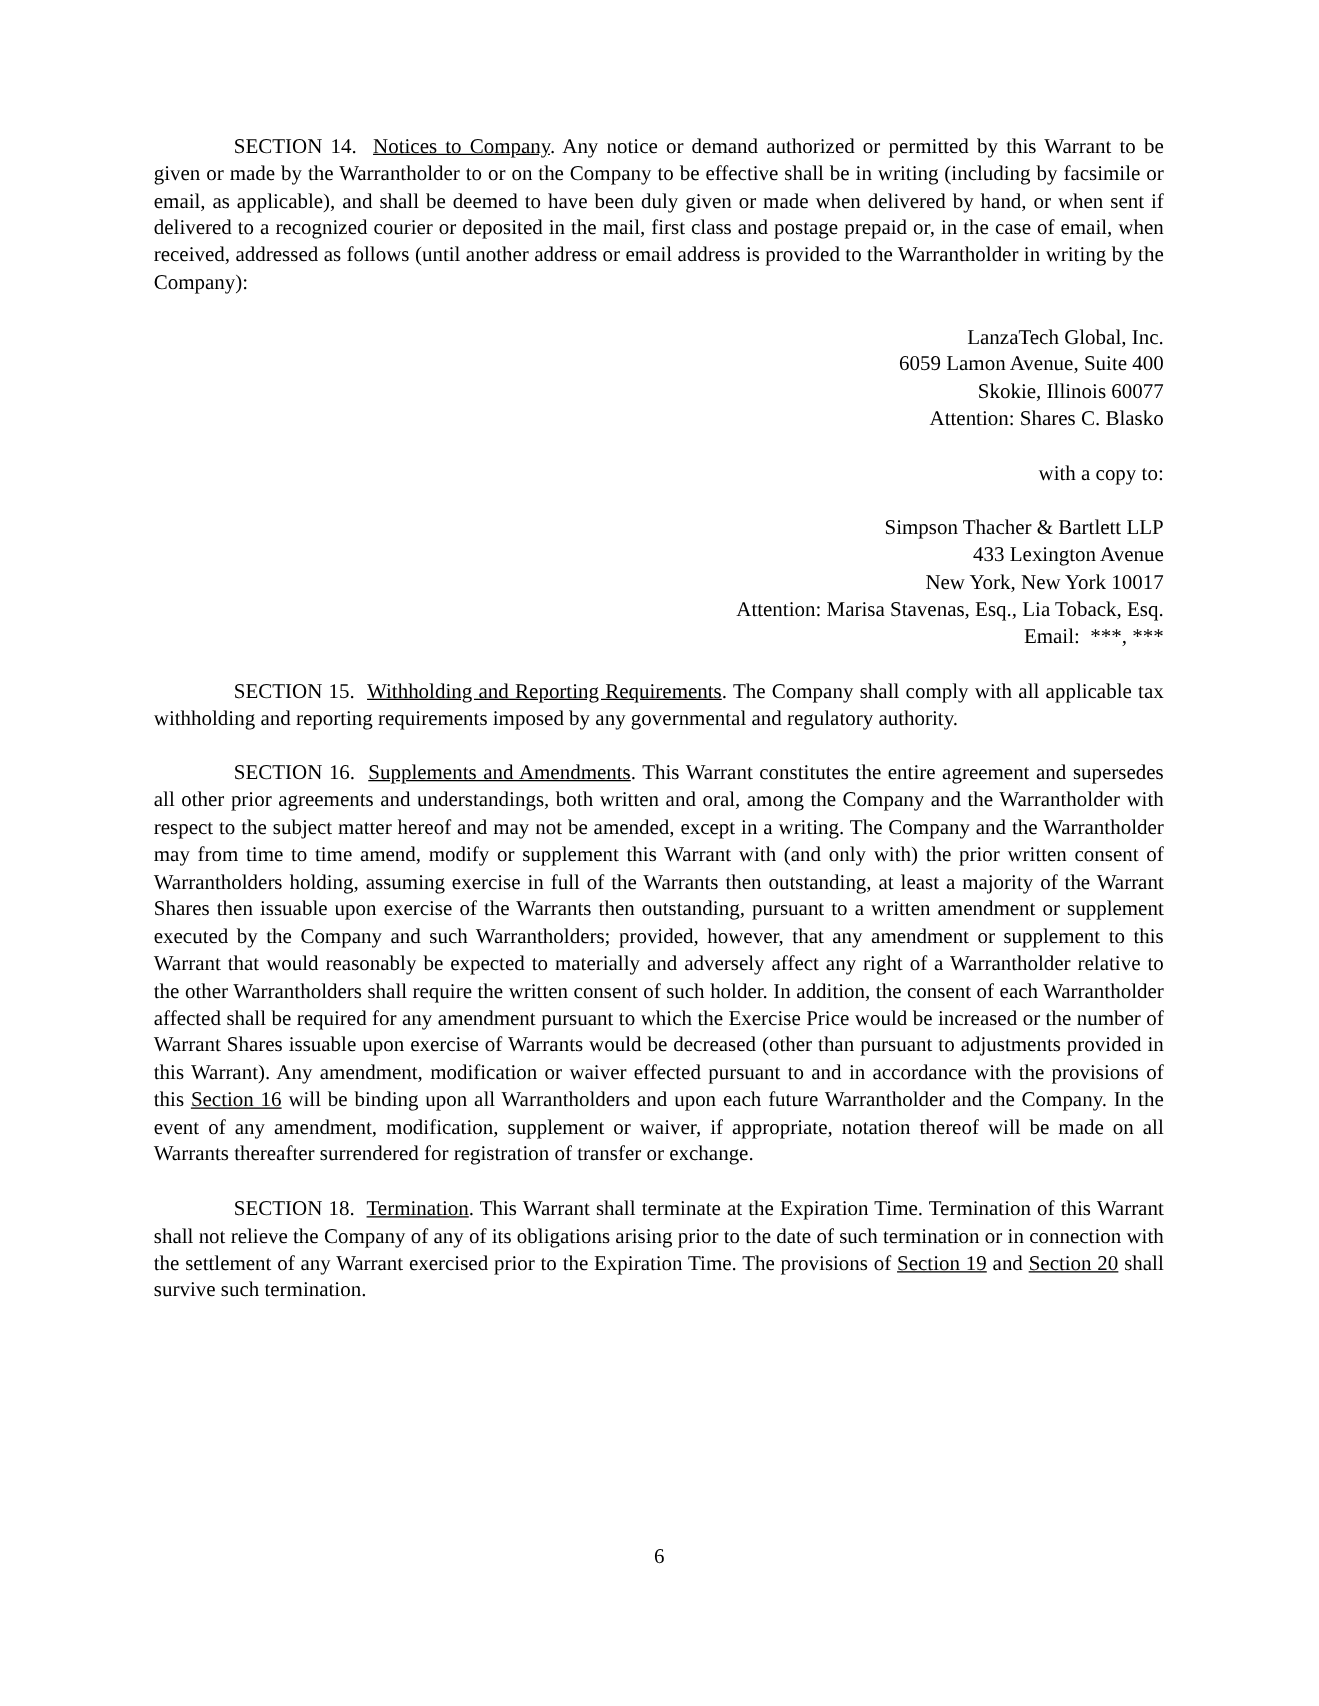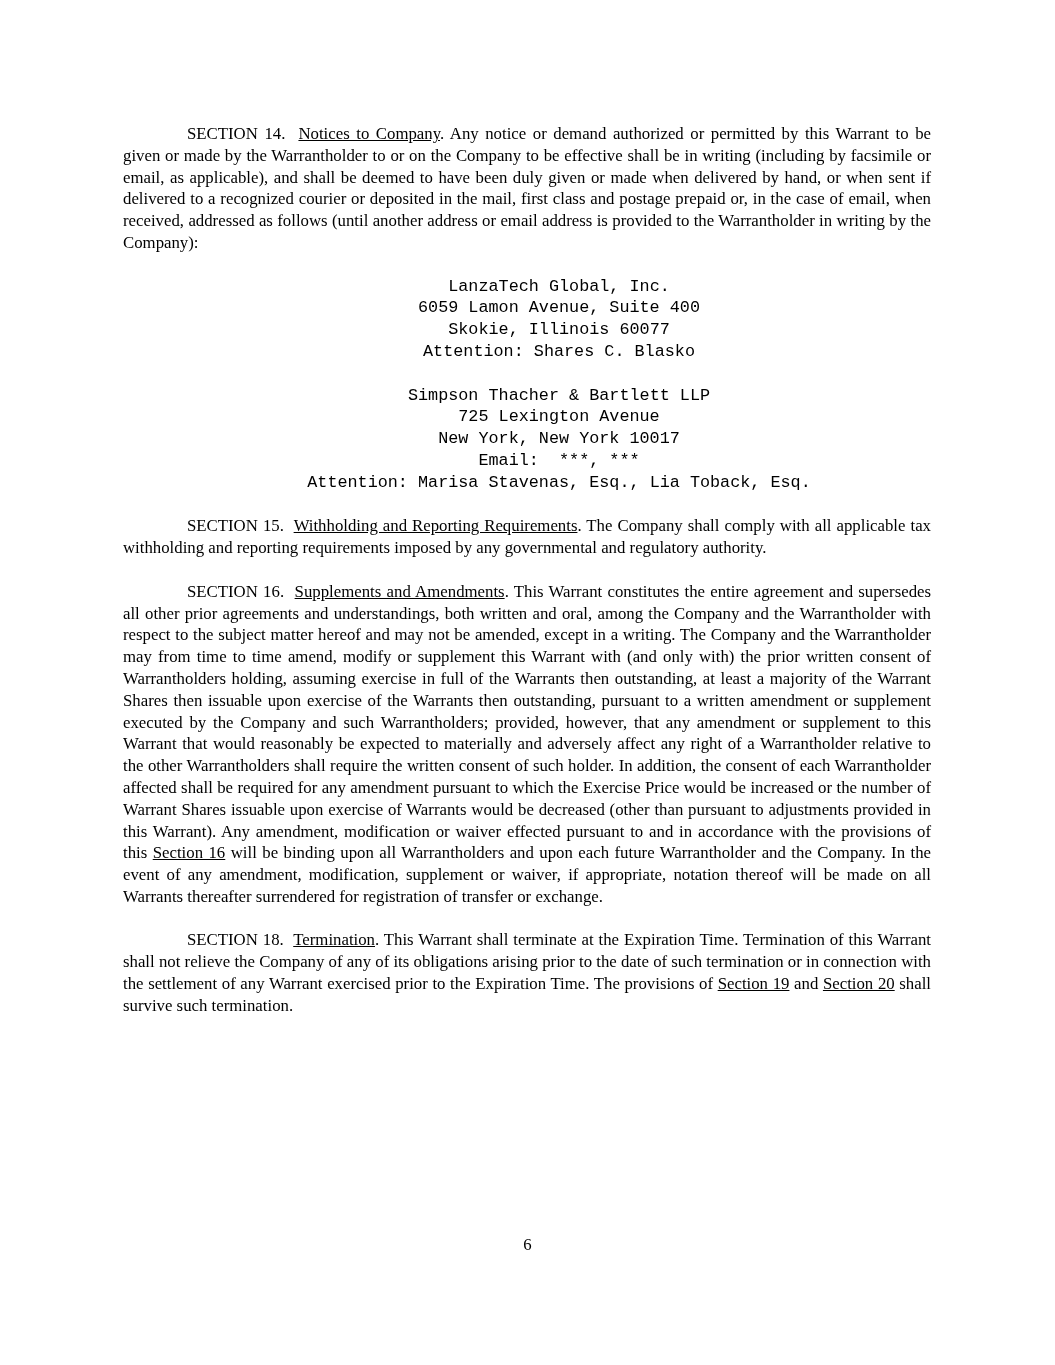--- a/index.html
+++ b/index.html
@@ -15,36 +15,35 @@
     background: #ffffff;
     color: #000000;
     font-family: "Liberation Serif", "DejaVu Serif", serif;
     font-size: 16.8px;
     line-height: 21.8px;
     overflow: hidden;
   }
   .content {
     position: absolute;
     left: 123px;
-    top: 123px;
+    top: 106px;
     width: 808px;
   }
   .para {
     margin: 0 0 21.8px 0;
     text-align: justify;
     text-indent: 64px;
   }
   .para:last-child {
     margin-bottom: 16px;
   }
   .address {
     margin: 0 0 21.8px 0;
     padding-left: 64px;
-    text-align: center;
-    font-family: Liberation Mono, monospace;
+    text-align: right;
   }
   .u {
     text-decoration: underline;
   }
   .page-number {
     position: absolute;
     top: 1234px;
     left: 0;
     right: 0;
     text-align: center;
@@ -56,24 +55,27 @@
 <div class="page">
   <div class="content">
     <p class="para"><span>SECTION 14.&nbsp; </span><span class="u">Notices to Company</span><span>. Any notice or demand authorized or permitted by this Warrant to be given or made by the Warrantholder to or on the Company to be effective shall be in writing (including by facsimile or email, as applicable), and shall be deemed to have been duly given or made when delivered by hand, or when sent if delivered to a recognized courier or deposited in the mail, first class and postage prepaid or, in the case of email, when received, addressed as follows (until another address or email address is provided to the Warrantholder in writing by the Company):</span></p>
     <div class="address">
         <div>LanzaTech Global, Inc.</div>
         <div>6059 Lamon Avenue, Suite 400</div>
         <div>Skokie, Illinois 60077</div>
         <div>Attention: Shares C. Blasko</div>
       </div>
     <div class="address">
+        <div>with a copy to:</div>
+      </div>
+    <div class="address">
         <div>Simpson Thacher &amp; Bartlett LLP</div>
-        <div>725 Lexington Avenue</div>
+        <div>433 Lexington Avenue</div>
         <div>New York, New York 10017</div>
+        <div>Attention: Marisa Stavenas, Esq., Lia Toback, Esq.</div>
         <div>Email:&nbsp; ***, ***</div>
-        <div>Attention: Marisa Stavenas, Esq., Lia Toback, Esq.</div>
       </div>
     <p class="para"><span>SECTION 15.&nbsp; </span><span class="u">Withholding and Reporting Requirements</span><span>. The Company shall comply with all applicable tax withholding and reporting requirements imposed by any governmental and regulatory authority.</span></p>
     <p class="para"><span>SECTION 16.&nbsp; </span><span class="u">Supplements and Amendments</span><span>. This Warrant constitutes the entire agreement and supersedes all other prior agreements and understandings, both written and oral, among the Company and the Warrantholder with respect to the subject matter hereof and may not be amended, except in a writing. The Company and the Warrantholder may from time to time amend, modify or supplement this Warrant with (and only with) the prior written consent of Warrantholders holding, assuming exercise in full of the Warrants then outstanding, at least a majority of the Warrant Shares then issuable upon exercise of the Warrants then outstanding, pursuant to a written amendment or supplement executed by the Company and such Warrantholders; provided, however, that any amendment or supplement to this Warrant that would reasonably be expected to materially and adversely affect any right of a Warrantholder relative to the other Warrantholders shall require the written consent of such holder. In addition, the consent of each Warrantholder affected shall be required for any amendment pursuant to which the Exercise Price would be increased or the number of Warrant Shares issuable upon exercise of Warrants would be decreased (other than pursuant to adjustments provided in this Warrant). Any amendment, modification or waiver effected pursuant to and in accordance with the provisions of this </span><span class="u">Section 16</span><span> will be binding upon all Warrantholders and upon each future Warrantholder and the Company. In the event of any amendment, modification, supplement or waiver, if appropriate, notation thereof will be made on all Warrants thereafter surrendered for registration of transfer or exchange.</span></p>
     <p class="para"><span>SECTION 18.&nbsp; </span><span class="u">Termination</span><span>. This Warrant shall terminate at the Expiration Time. Termination of this Warrant shall not relieve the Company of any of its obligations arising prior to the date of such termination or in connection with the settlement of any Warrant exercised prior to the Expiration Time. The provisions of </span><span class="u">Section 19</span><span> and </span><span class="u">Section 20</span><span> shall survive such termination.</span></p>
   </div>
   <div class="page-number">6</div>
 </div>
 
 </body></html>

